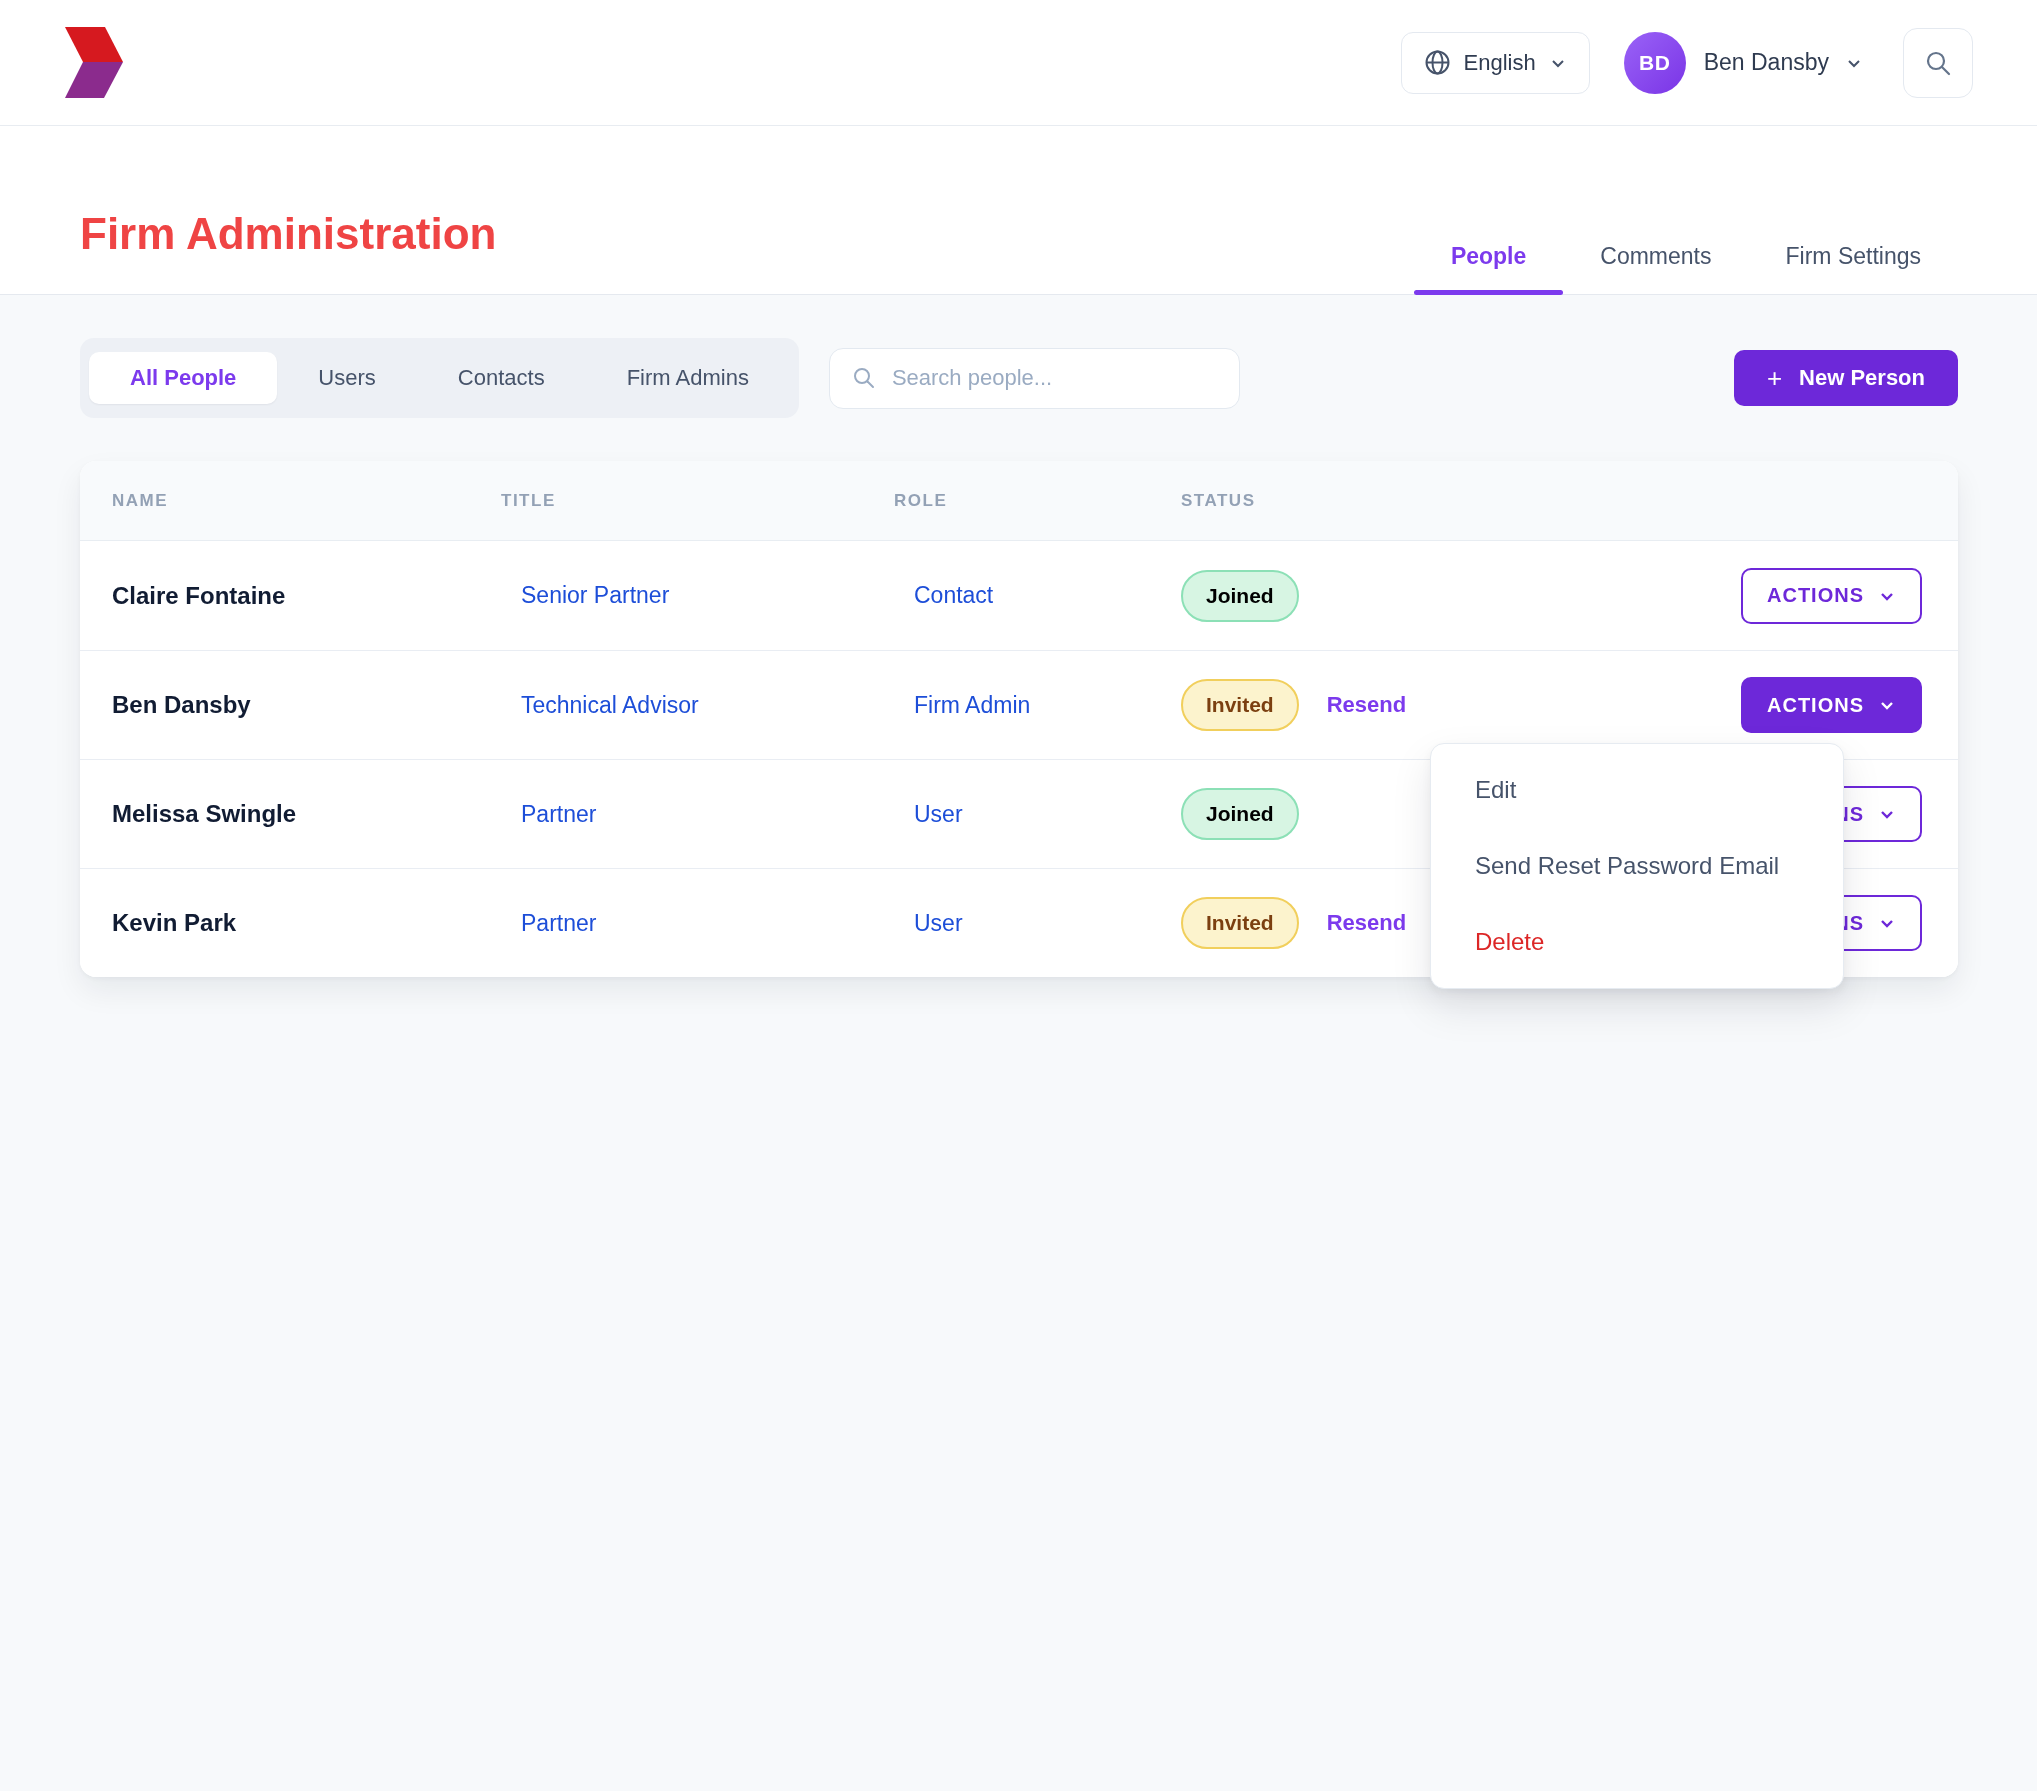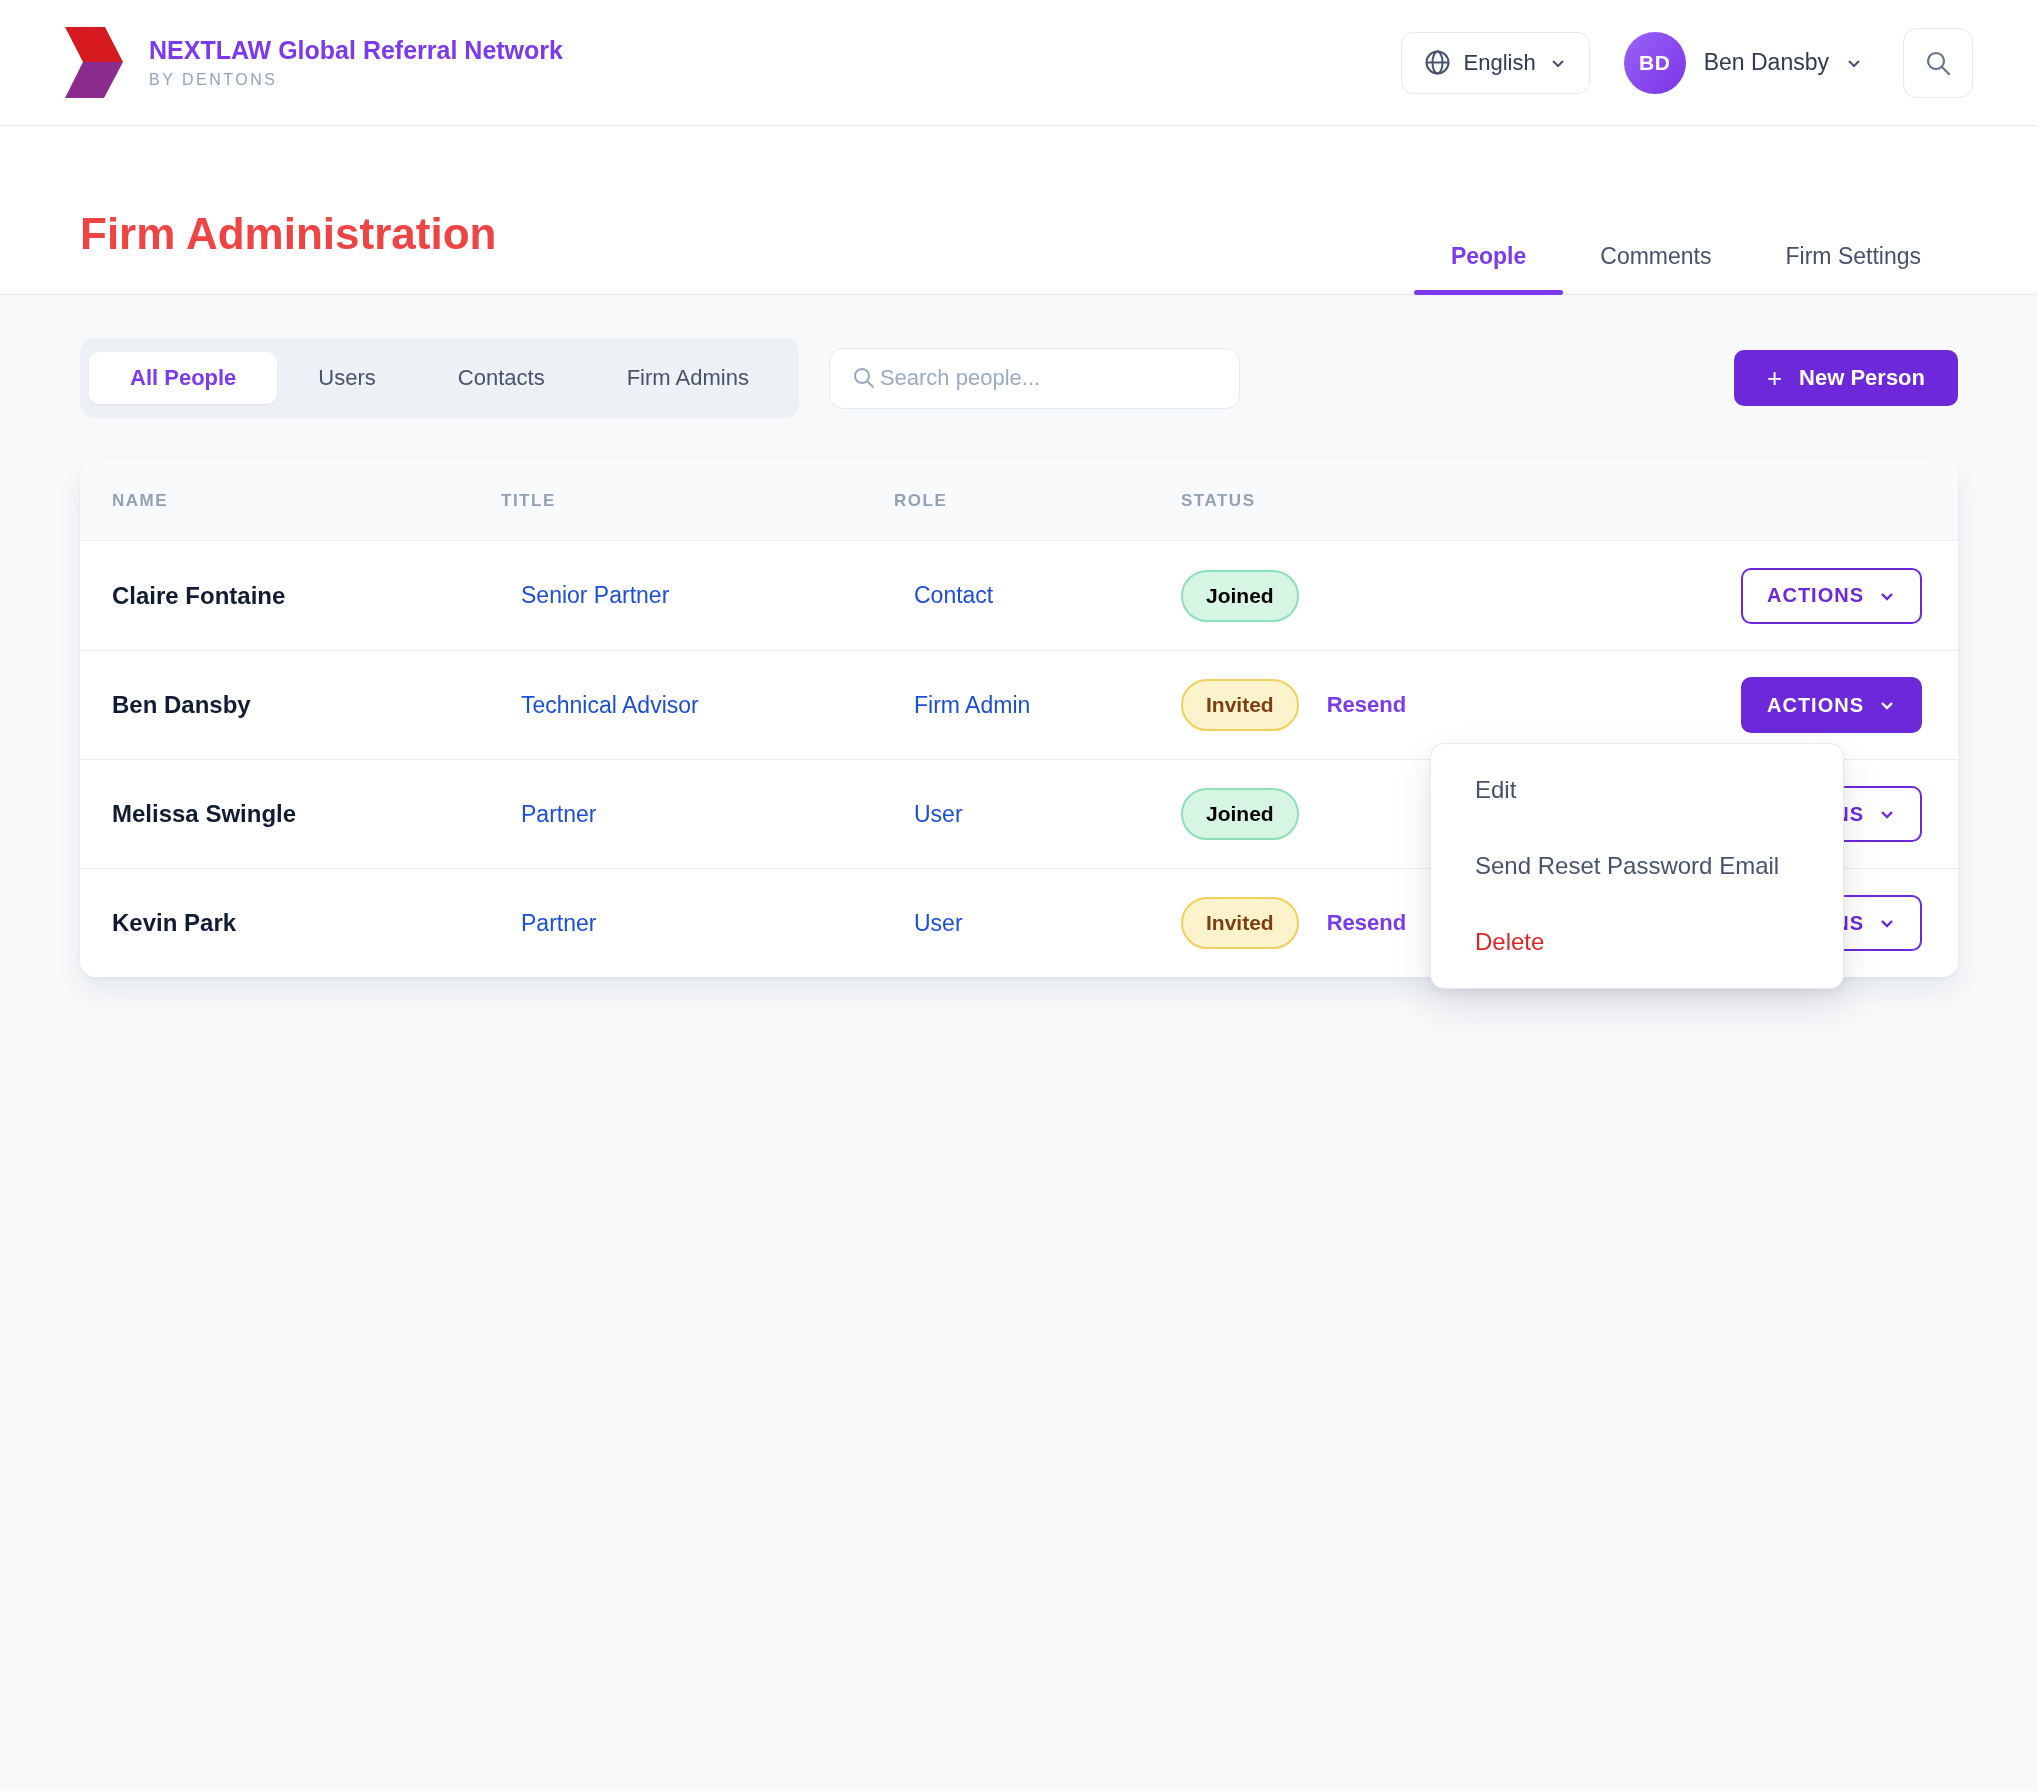--- a/index.html
+++ b/index.html
@@ -68,21 +68,21 @@
   }
   .filter-pill {
     height: 52px; display: flex; align-items: center; padding: 0 41px;
     font-size: 22px; color: #46536a; border-radius: 10px; cursor: pointer; white-space: nowrap;
   }
   .filter-pill.active { background: #fff; color: #7c3aed; font-weight: 700; box-shadow: 0 1px 2px rgba(16,24,40,.06); }
 
   .search-box {
     margin-left: 30px; width: 411px; height: 61px; background: #fff;
     border: 1.5px solid #e3e9f0; border-radius: 14px;
-    display: flex; align-items: center; padding: 0 22px; gap: 4px;
+    display: flex; align-items: center; padding: 0 22px; gap: 16px;
   }
   .search-box input {
     border: none; outline: none; flex: 1; font-size: 22px; color: #46536a;
     font-family: "Liberation Sans", sans-serif; background: transparent;
   }
   .search-box input::placeholder { color: #9aabc2; }
 
   .new-person-btn {
     margin-left: auto; height: 56px; padding: 0 33px; border: none; cursor: pointer;
     background: #6d28d9; color: #fff; border-radius: 10px;
@@ -140,24 +140,20 @@
   svg .stroke { stroke: #46536a; stroke-width: 2; fill: none; }
 </style>
 </head>
 <body>
 
 <div class="topbar">
   <svg class="logo" viewBox="0 0 58 71">
     <polygon points="0,0 40,0 58,35 18,35" fill="#d6191f"></polygon>
     <polygon points="18,35 58,35 39,71 0,71" fill="#8b2b8d"></polygon>
   </svg>
-  <div class="brand">
-    <div class="brand-title">NEXTLAW Global Referral Network</div>
-    <div class="brand-sub">BY DENTONS</div>
-  </div>
   <div class="topbar-right">
     <div class="lang-btn">
       <svg class="globe" viewBox="0 0 27 27">
         <circle cx="13.5" cy="13.5" r="11" class="stroke"></circle>
         <ellipse cx="13.5" cy="13.5" rx="5" ry="11" class="stroke"></ellipse>
         <line x1="2.5" y1="13.5" x2="24.5" y2="13.5" class="stroke"></line>
       </svg>
       <span class="lang-label">English</span>
       <svg class="chev" viewBox="0 0 18 18">
         <polyline points="4,7 9,12 14,7" class="stroke"></polyline>

